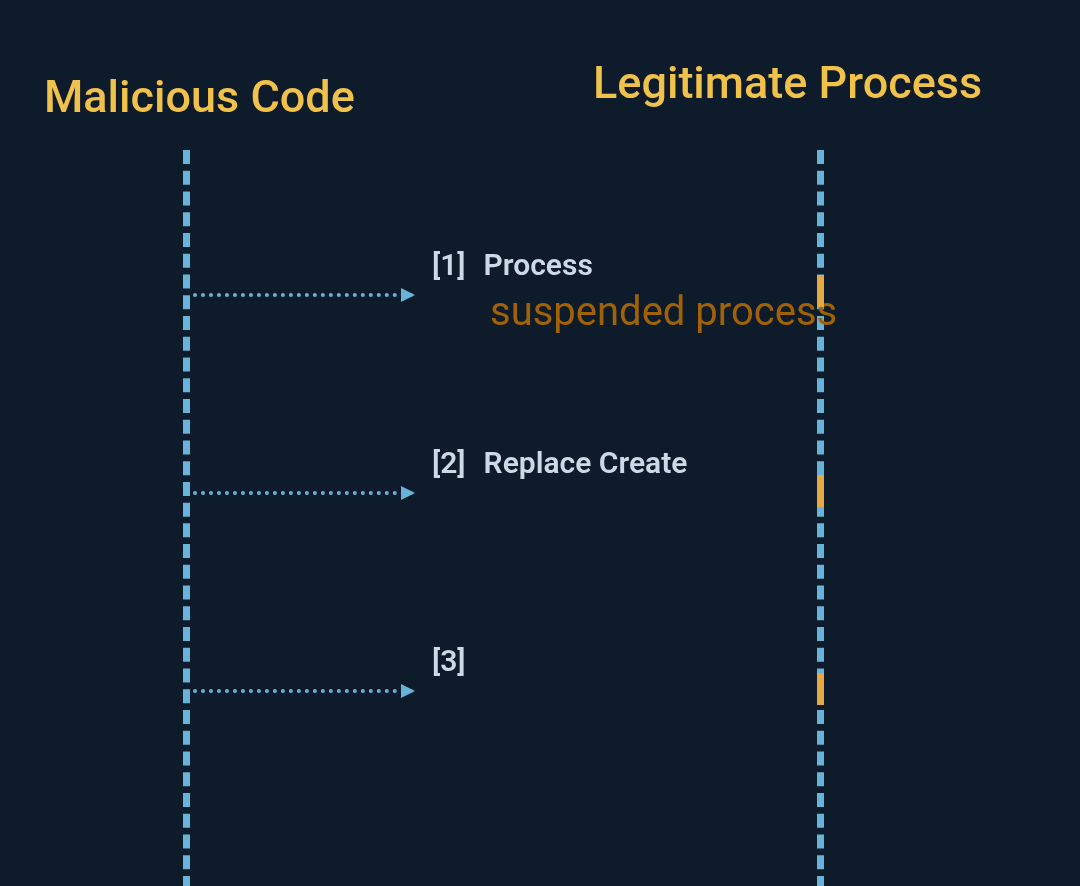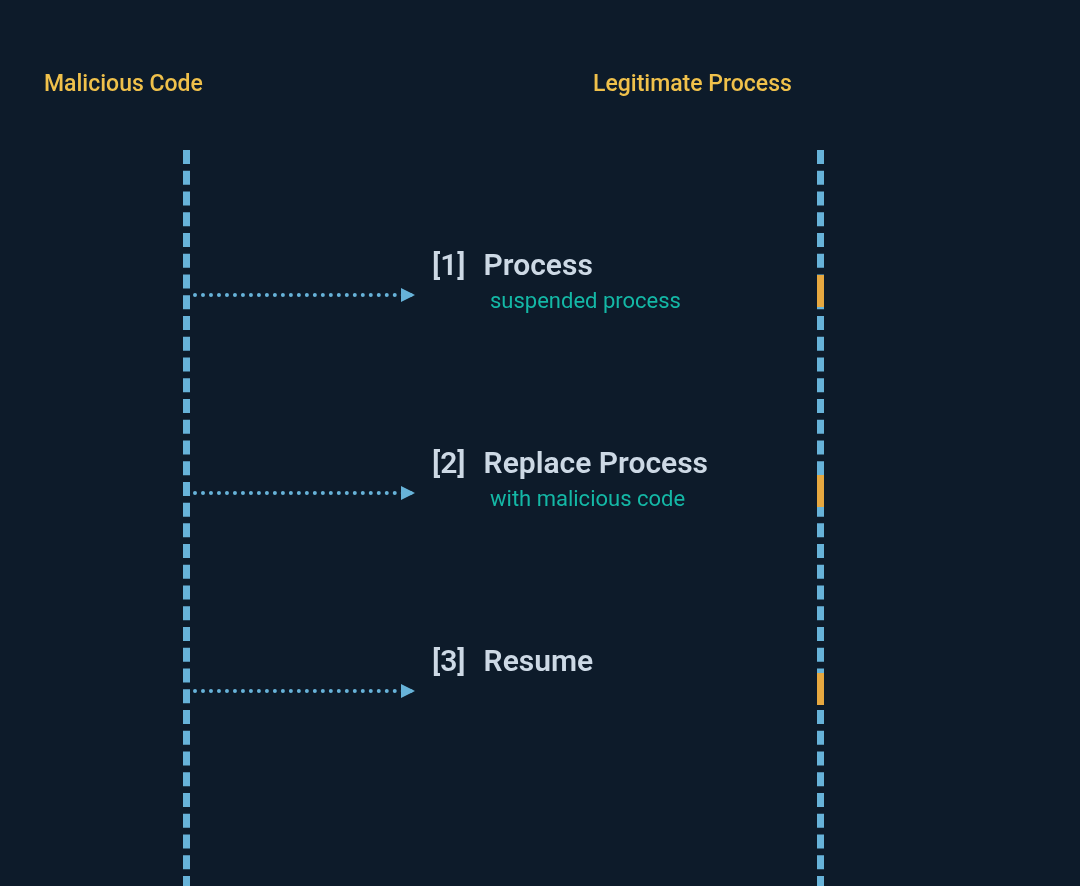--- a/index.html
+++ b/index.html
@@ -6,26 +6,26 @@
   body {
     background: #0d1b2a;
     width: 1080px;
     height: 886px;
     position: relative;
     font-family: -apple-system, BlinkMacSystemFont, "Segoe UI", Roboto, sans-serif;
     overflow: hidden;
   }
   .header {
     position: absolute;
-    font-size: 23px;
+    font-size: 45px;
     font-weight: 500;
     color: #f0c14b;
   }
   .header-left { left: 44px; top: 70px; }
-  .header-right { left: 593px; top: 70px; }
+  .header-right { left: 593px; top: 56px; }
   .lifeline {
     position: absolute;
     top: 150px;
     width: 0;
     height: 740px;
     border-left: 7px dashed #67b3d9;
   }
   .lifeline-left { left: 183px; }
   .lifeline-right { left: 817px; }
   .arrow {
@@ -51,22 +51,22 @@
   }
   .step-title {
     color: #cdd9e5;
     font-size: 30px;
     font-weight: 600;
     margin-bottom: 6px;
     display: flex;
     gap: 18px;
   }
   .step-desc {
-    color: #14b8a6;
-    font-size: 22px;
+    color: #a16207;
+    font-size: 40px;
     font-weight: 400;
     margin-left: 58px;
   }
   .marker {
     position: absolute;
     left: 817px;
     width: 7px;
     background: #e6a840;
   }
 </style>
@@ -90,28 +90,26 @@
   <div class="step-desc">suspended process</div>
 </div>
 <div class="marker" style="top:275px;height:32px"></div>
 
 <div class="arrow" style="top:491px">
     <div class="arrow-head"></div>
   </div>
 <div class="step" style="top:445px">
   <div class="step-title">
     <span>[2]</span>
-    <span>Replace Process</span>
+    <span>Replace Create</span>
   </div>
-  <div class="step-desc">with malicious code</div>
 </div>
 <div class="marker" style="top:475px;height:32px"></div>
 
 <div class="arrow" style="top:689px">
     <div class="arrow-head"></div>
   </div>
 <div class="step" style="top:643px">
   <div class="step-title">
     <span>[3]</span>
-    <span>Resume</span>
   </div>
 </div>
 <div class="marker" style="top:673px;height:32px"></div>
 
 </body></html>

